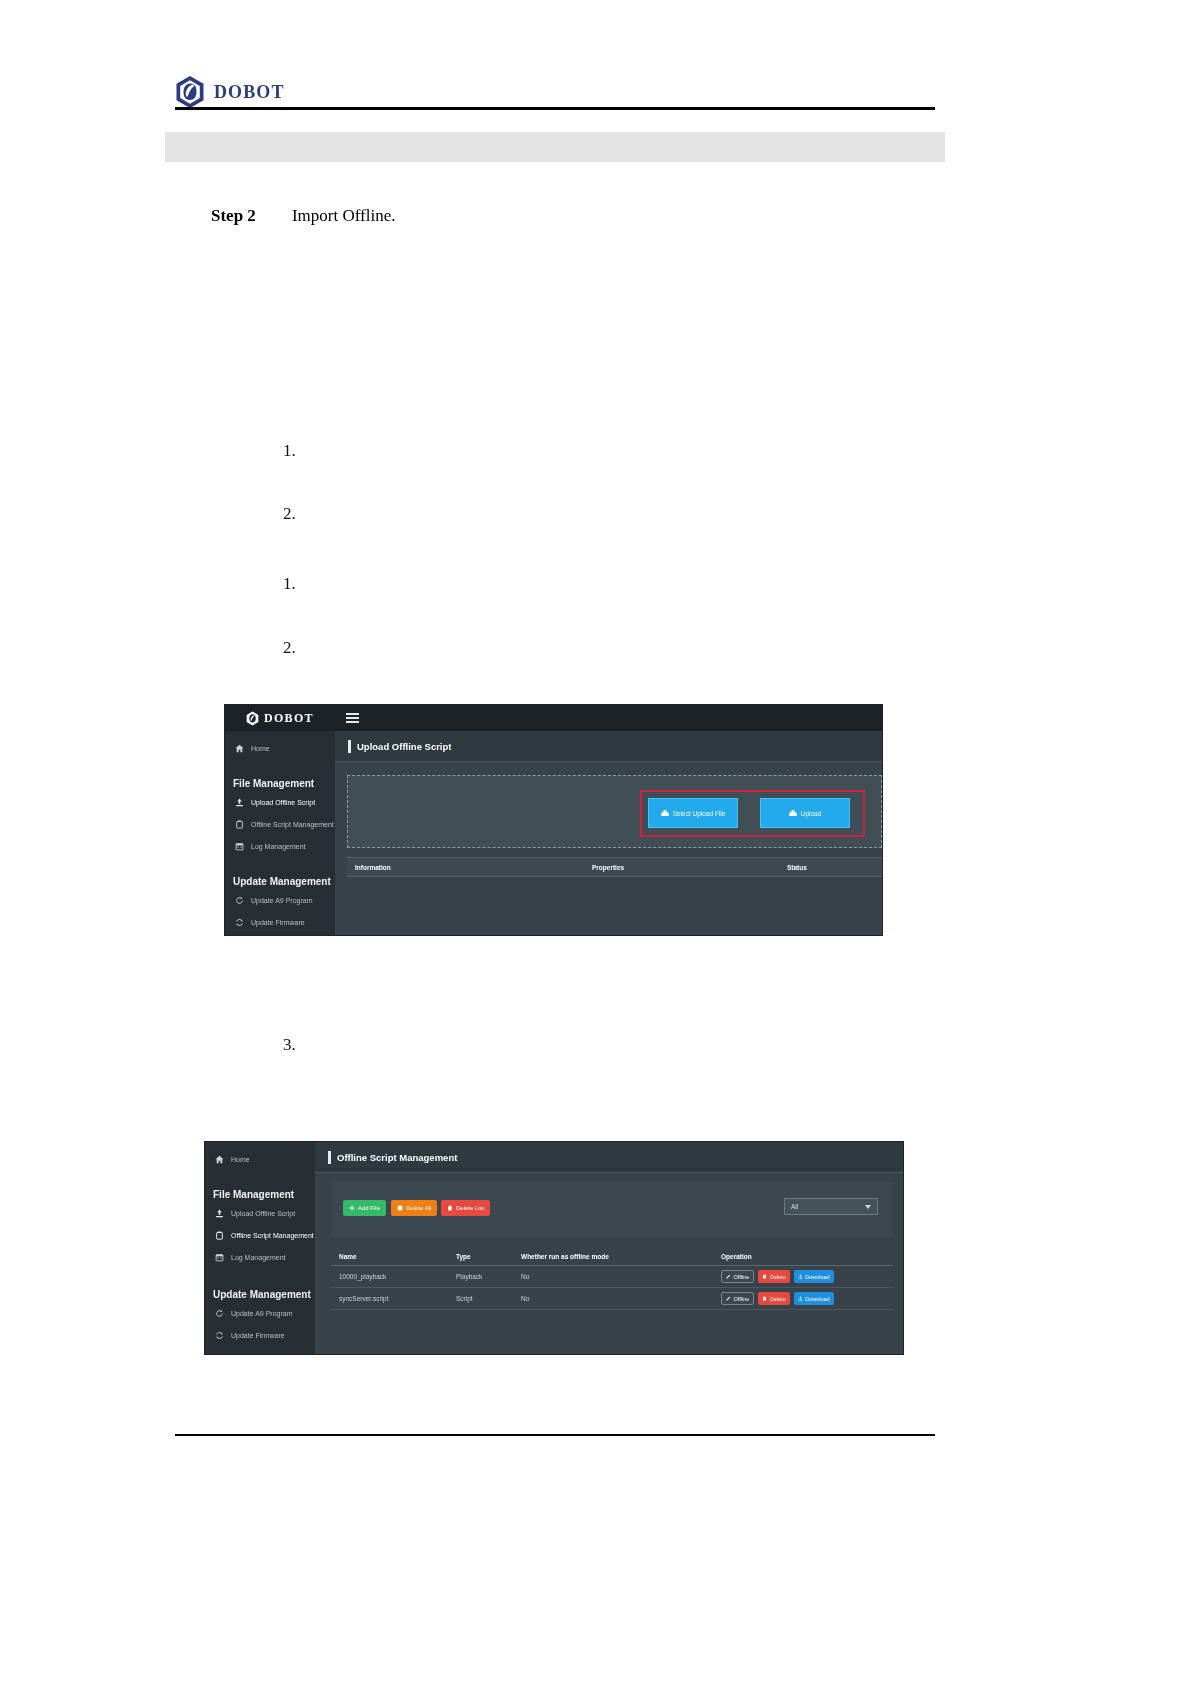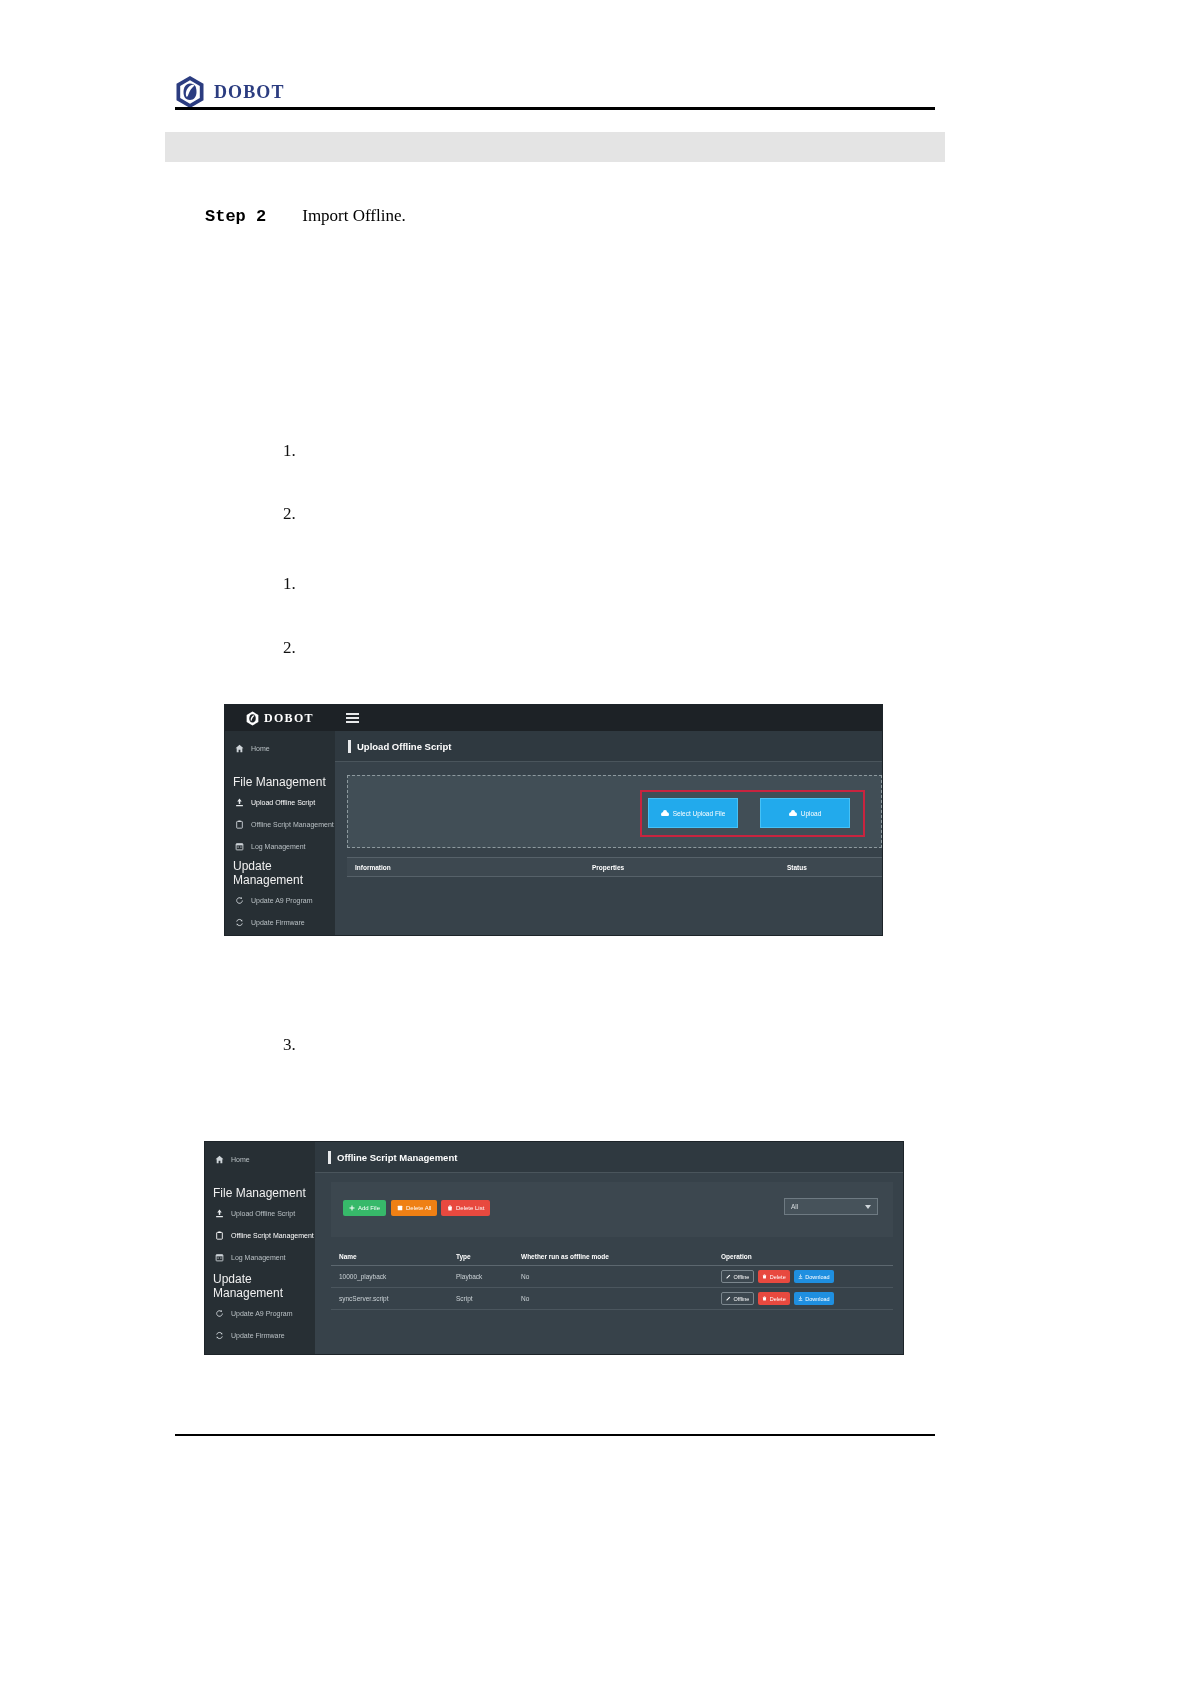--- a/index.html
+++ b/index.html
@@ -15,21 +15,21 @@
   .logo-wrap{display:flex;align-items:center;gap:9px;}
   .logo-mark{width:30px;height:34px;position:relative;flex:0 0 auto;}
   .logo-text{font-family:"Liberation Serif", serif;font-weight:bold;font-size:18px;letter-spacing:1.1px;color:#2b3c80;}
   .header-rule{position:absolute;left:175px;top:107px;width:760px;height:3px;background:#000;}
 
   
   .gray-band{position:absolute;left:165px;top:132px;width:780px;height:30px;background:#e4e4e4;}
 
   
   .step-row{position:absolute;left:205px;top:206px;display:flex;align-items:baseline;gap:0;}
-  .step-label{font-family:Liberation Mono, monospace;font-weight:bold;font-size:17px;color:#000;}
+  .step-label{font-family:Liberation Serif, serif;font-weight:bold;font-size:17px;color:#000;margin-left:6px;}
   .step-text{font-family:"Liberation Serif", serif;font-size:17px;color:#000;margin-left:36px;}
 
   
   .num{position:absolute;font-family:"Liberation Serif", serif;font-size:17px;color:#111;}
   .n1{left:283px;top:441px;}
   .n2{left:283px;top:504px;}
   .n3{left:283px;top:574px;}
   .n4{left:283px;top:638px;}
   .n5{left:283px;top:1035px;}
 
@@ -42,21 +42,21 @@
   .tb-logo{display:flex;align-items:center;gap:5px;margin-left:21px;width:auto;}
   .tb-logo-mark{width:13px;height:15px;position:relative;}
   .tb-logo-text{color:#ffffff;font-family:"Liberation Serif", serif;font-weight:bold;font-size:12px;letter-spacing:1.3px;}
   .hamburger{margin-left:32px;display:flex;flex-direction:column;gap:2px;}
   .hamburger span{display:block;width:13px;height:2px;background:#e7e9ea;}
 
   .sidebar{position:absolute;left:0;top:26px;bottom:0;width:110px;background:#272f34;}
   .shot2 .sidebar{top:0;}
   .side-item{display:flex;align-items:center;gap:7px;height:22px;padding-left:10px;color:#b9c0c4;font-family:"Liberation Sans", sans-serif;font-size:7px;}
   .side-item.active{color:#ffffff;}
-  .side-head{padding-left:8px;color:#f0f0f0;font-family:"Liberation Sans", sans-serif;font-weight:normal;font-size:12px;height:20px;display:flex;align-items:flex-end;padding-bottom:2px;}
+  .side-head{padding-left:8px;color:#f0f0f0;font-family:"Liberation Sans", sans-serif;font-weight:bold;font-size:10px;height:20px;display:flex;align-items:flex-end;padding-bottom:2px;}
   .si-icon{width:9px;height:9px;flex:0 0 auto;position:relative;display:block;}
 
   .content{position:absolute;left:110px;top:26px;right:0;bottom:0;background:#37424a;}
   .shot2 .content{top:0;}
   .page-head{height:30px;background:#2f3940;display:flex;align-items:center;border-bottom:1px solid #4a555c;}
   .page-head-bar{width:3px;height:13px;background:#e8eaec;margin-left:13px;}
   .page-head-title{color:#fff;font-family:"Liberation Sans", sans-serif;font-weight:bold;font-size:9.5px;margin-left:6px;}
 
   
   .drop-outer{position:absolute;left:12px;top:44px;right:0px;height:73px;background:#414e56;border:1px dashed #8e9a9f;box-sizing:border-box;}

